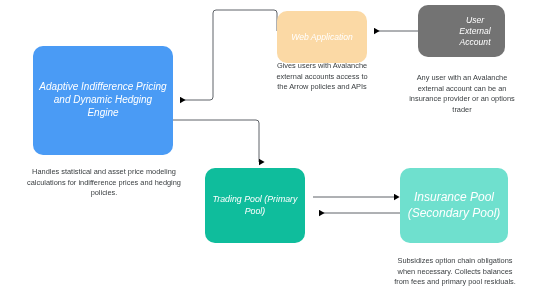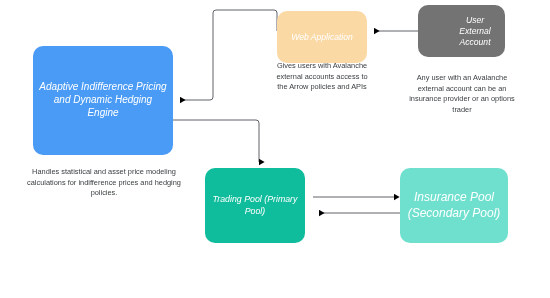--- a/index.html
+++ b/index.html
@@ -133,14 +133,15 @@
   </div>
   <div class="caption" id="caption-user">Any user with an Avalanche external account can be an insurance provider or an options trader</div>
 
   <div class="node" id="node-trading">
     <span class="node-label">Trading Pool (Primary Pool)</span>
   </div>
 
   <div class="node" id="node-insurance">
     <span class="node-label">Insurance Pool (Secondary Pool)</span>
   </div>
+  <div class="caption" id="caption-insurance">Subsidizes option chain obligations when necessary. Collects balances from fees and primary pool residuals.</div>
 
 </div>
 
 </body></html>

